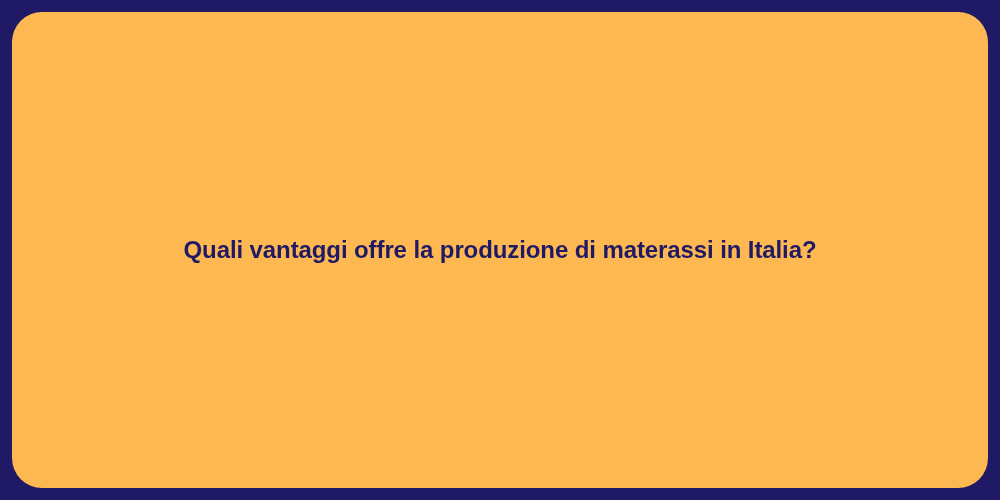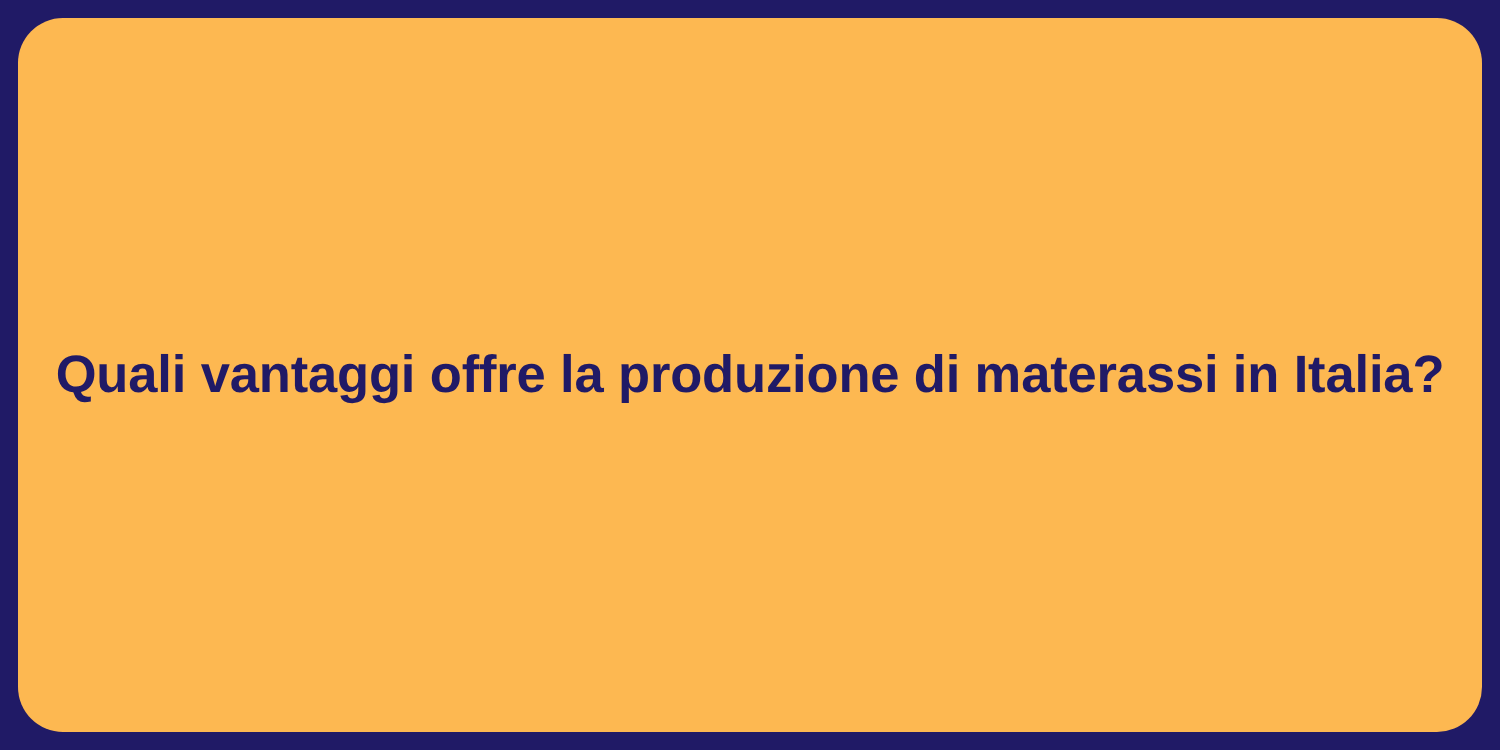--- a/index.html
+++ b/index.html
@@ -32,21 +32,21 @@
     display: flex;
     align-items: center;
     justify-content: center;
     box-sizing: border-box;
     padding: 0 60px;
   }
   .headline {
     margin: 0;
     color: #201a66;
     font-family: "Liberation Sans", sans-serif;
-    font-size: 35px;
+    font-size: 24px;
     font-weight: bold;
     letter-spacing: -0.1px;
     line-height: 1.25;
     text-align: center;
     white-space: nowrap;
   }
 </style>
 </head>
 <body>
 

